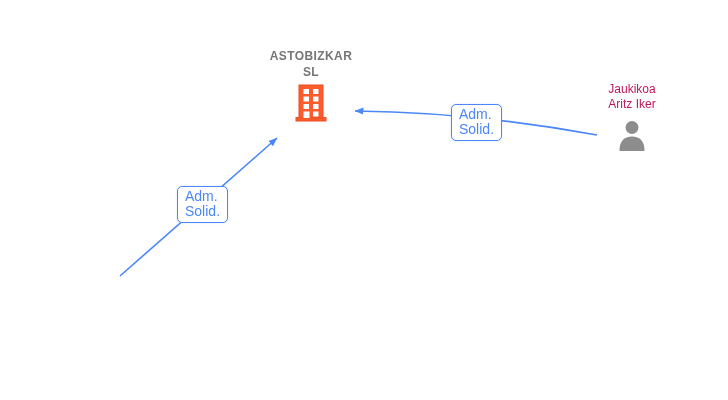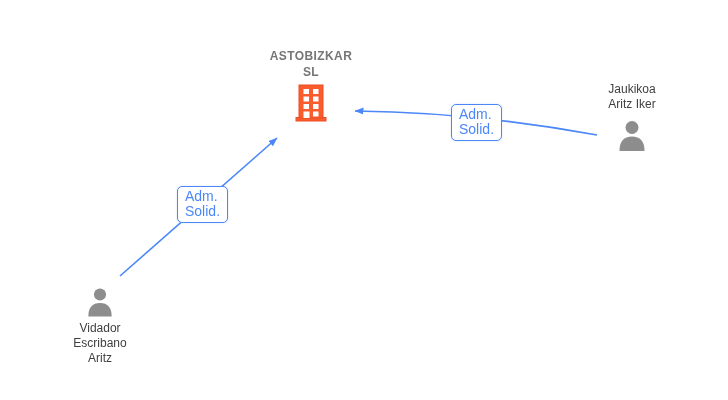--- a/index.html
+++ b/index.html
@@ -24,21 +24,21 @@
   .node {
     position: absolute;
     display: flex;
     flex-direction: column;
     align-items: center;
     cursor: pointer;
   }
   .node-label {
     font-size: 12px;
     line-height: 15px;
-    color: #404040;
+    color: #be185d;
     text-align: center;
     white-space: nowrap;
   }
   .company-label {
     font-weight: bold;
     font-size: 12px;
     line-height: 16px;
     color: #767676;
     letter-spacing: 0.4px;
     text-align: center;
@@ -117,31 +117,20 @@
     <div class="node-label">
       <div>Jaukikoa</div>
       <div>Aritz Iker</div>
     </div>
     <svg class="icon-person" width="30" height="31" viewBox="0 0 30 31">
       <circle cx="15" cy="7.5" r="6.5" fill="#8d8d8d"></circle>
       <path d="M2.5 31 Q2.5 16.5 15 16.5 Q27.5 16.5 27.5 31 Z" fill="#8d8d8d"></path>
     </svg>
   </div>
 
-  <div class="node person-node-left">
-    <svg class="icon-person" width="28" height="30" viewBox="0 0 30 31">
-      <circle cx="15" cy="7.5" r="6.5" fill="#8d8d8d"></circle>
-      <path d="M2.5 31 Q2.5 16.5 15 16.5 Q27.5 16.5 27.5 31 Z" fill="#8d8d8d"></path>
-    </svg>
-    <div class="node-label">
-      <div>Vidador</div>
-      <div>Escribano</div>
-      <div>Aritz</div>
-    </div>
-  </div>
 
   <div class="edge-label edge-label-right">
     <div>Adm.</div>
     <div>Solid.</div>
   </div>
   <div class="edge-label edge-label-left">
     <div>Adm.</div>
     <div>Solid.</div>
   </div>
 

